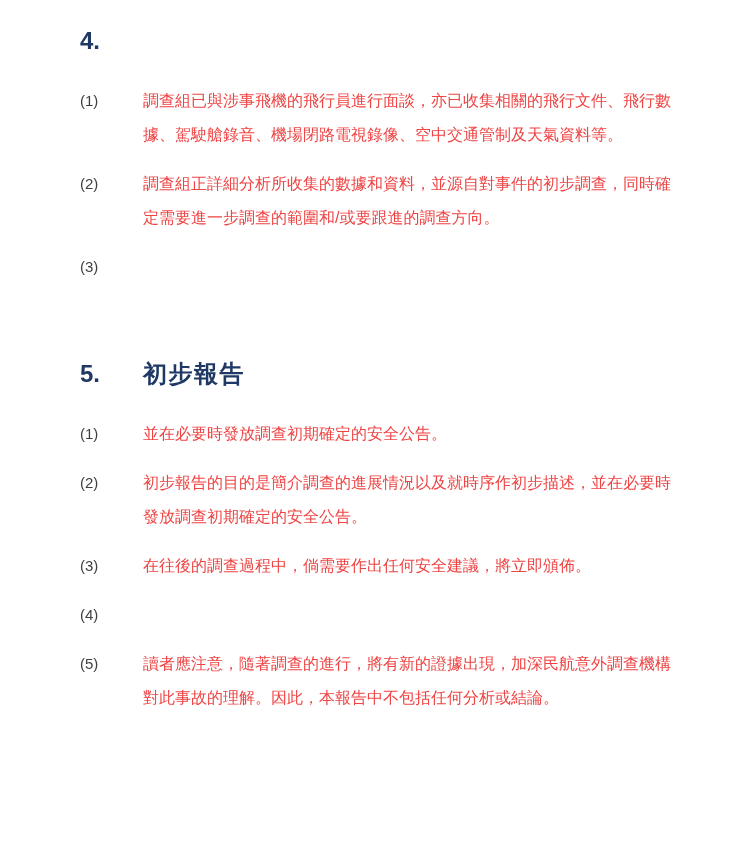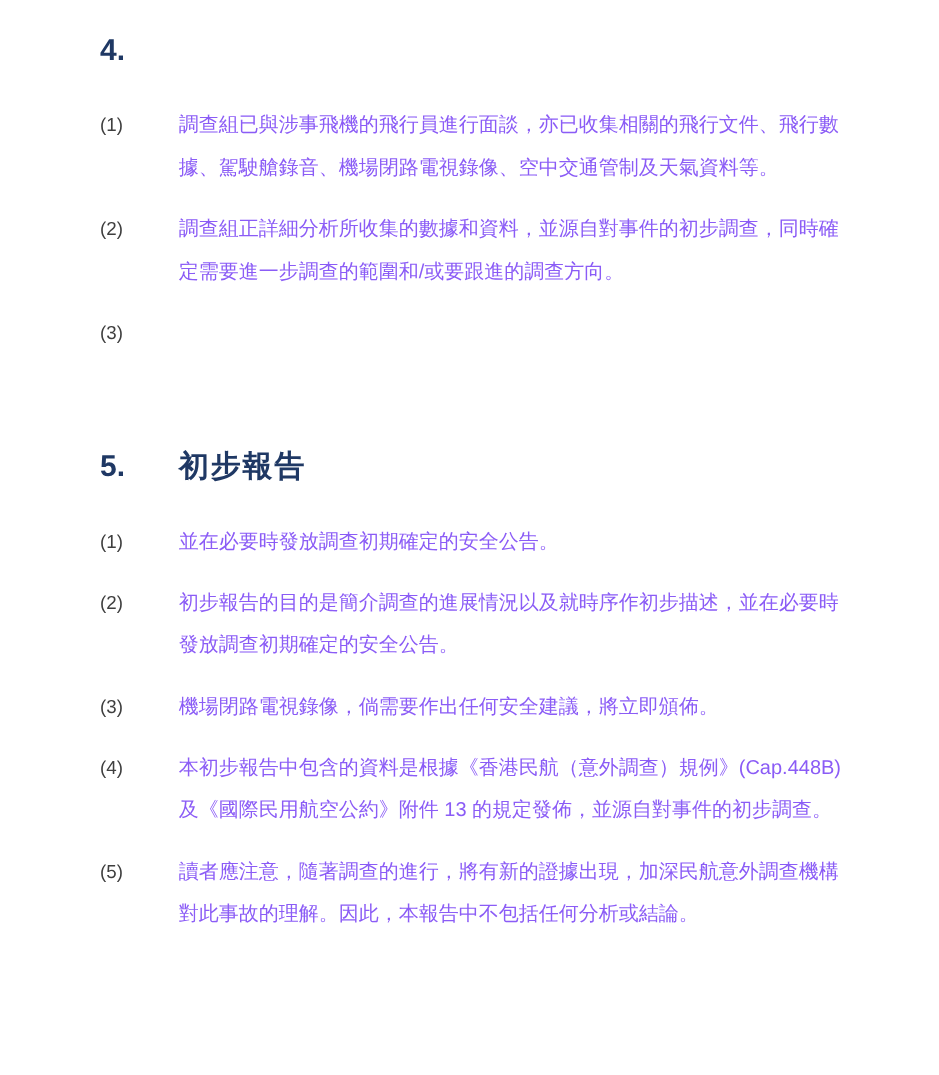--- a/index.html
+++ b/index.html
@@ -43,21 +43,21 @@
     flex: 0 0 63px;
     font-size: 15px;
     line-height: 34px;
     color: #3f3f3f;
   }
   .item-row .text-col {
     flex: 0 0 534px;
     width: 534px;
     font-size: 16px;
     line-height: 34px;
-    color: #8b5cf6;
+    color: #ef4444;
     text-align: left;
     word-break: break-word;
   }
 </style>
 </head>
 <body>
 
 <div class="page">
 
   <div class="section">
@@ -87,25 +87,24 @@
     <div class="item-row">
       <span class="num-col">(1)</span>
       <span class="text-col">並在必要時發放調查初期確定的安全公告。</span>
     </div>
     <div class="item-row">
       <span class="num-col">(2)</span>
       <span class="text-col">初步報告的目的是簡介調查的進展情況以及就時序作初步描述，並在必要時發放調查初期確定的安全公告。</span>
     </div>
     <div class="item-row">
       <span class="num-col">(3)</span>
-      <span class="text-col">機場閉路電視錄像，倘需要作出任何安全建議，將立即頒佈。</span>
+      <span class="text-col">在往後的調查過程中，倘需要作出任何安全建議，將立即頒佈。</span>
     </div>
     <div class="item-row">
       <span class="num-col">(4)</span>
-      <span class="text-col">本初步報告中包含的資料是根據《香港民航（意外調查）規例》(Cap.448B)及《國際民用航空公約》附件 13 的規定發佈，並源自對事件的初步調查。</span>
     </div>
     <div class="item-row">
       <span class="num-col">(5)</span>
       <span class="text-col">讀者應注意，隨著調查的進行，將有新的證據出現，加深民航意外調查機構對此事故的理解。因此，本報告中不包括任何分析或結論。</span>
     </div>
   </div>
 
 </div>
 
 </body></html>

